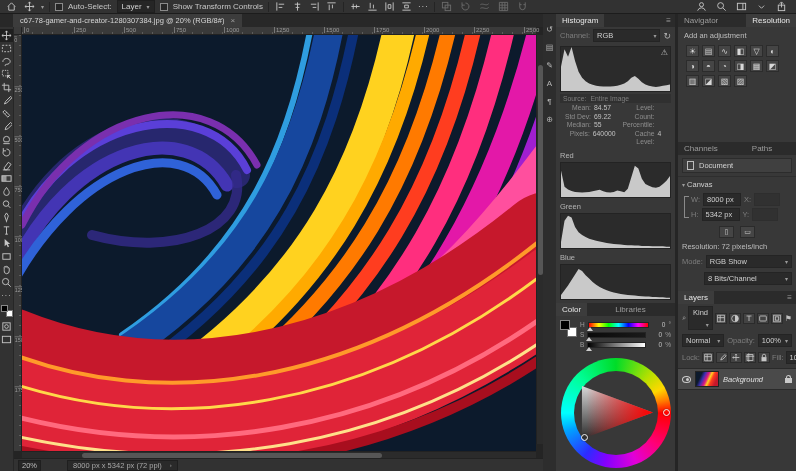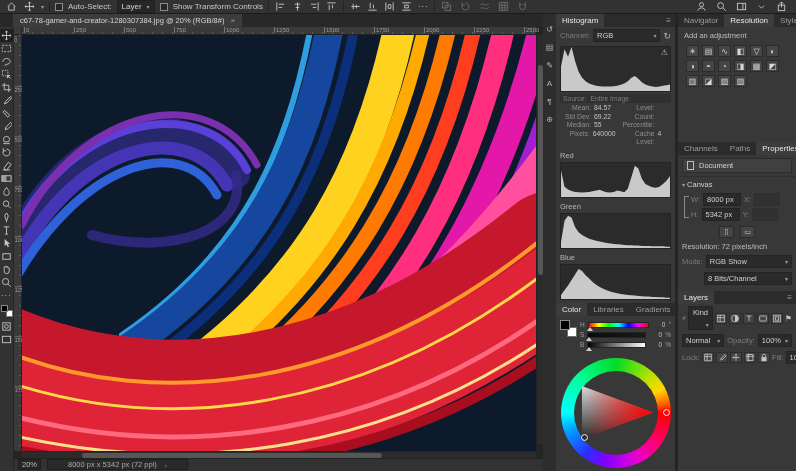--- a/index.html
+++ b/index.html
@@ -47,35 +47,35 @@
   .rlabel-v { position:absolute; font-size:6px; color:#9a9a9a; left:0; transform:scale(.9); }
   #canvas-image { position:absolute; left:8px; top:8px; width:514px; height:416px; overflow:hidden; background:#0c1a2c; }
   #canvas-image svg { display:block; width:100%; height:100%; }
   #vscroll { position:absolute; right:0; top:8px; width:7px; height:409px; background:#2b2b2b; border-left:1px solid #222; }
   #vscroll .thumb { position:absolute; left:1px; top:30px; width:5px; height:210px; background:#565656; border-radius:3px; }
   #hscroll { position:absolute; left:8px; bottom:0; width:514px; height:7px; background:#2b2b2b; border-top:1px solid #222; }
   #hscroll .thumb { position:absolute; top:1px; left:60px; height:5px; width:300px; background:#565656; border-radius:3px; }
 
   
   #status-bar { position:absolute; left:14px; top:458px; width:529px; height:13px; background:#323232;
-    display:flex; align-items:flex-start; gap:6px; font-size:7.5px; color:#bdbdbd; padding:0 4px; border-top:1px solid #222;}
+    display:flex; align-items:center; gap:6px; font-size:7.5px; color:#bdbdbd; padding:0 4px; border-top:1px solid #222;}
   #status-zoom { background:#262626; border:1px solid #1f1f1f; padding:0 3px; }
-  #status-doc { background:#2a2a2a; border:1px solid #1f1f1f; padding:0 20px; color:#a8a8a8; display:flex; gap:8px; align-items:center;}
+  #status-doc { background:#2a2a2a; border:1px solid #1f1f1f; padding:0 5px; color:#a8a8a8; display:flex; gap:8px; align-items:center;margin-left:20px;}
 
   
   #dock-strip { position:absolute; left:543px; top:14px; width:13px; height:457px; background:#2d2d2d;
     display:flex; flex-direction:column; align-items:center; gap:7px; padding-top:10px; color:#b5b5b5; font-size:8px; z-index:10;}
   .dock-ico { width:11px; height:11px; display:flex; align-items:center; justify-content:center; }
 
   .col { position:absolute; top:14px; bottom:0; background:#383838; }
   #colA { left:556px; width:119px; }
   #colB { left:678px; width:118px; }
   #col-gap { position:absolute; left:675px; top:14px; width:3px; bottom:0; background:#252525; }
 
-  .panel-tabs { display:flex; background:#2b2b2b; height:13px; font-size:8px; color:#9c9c9c; align-items:stretch; }
+  .panel-tabs { display:flex; background:#2b2b2b; height:13px; font-size:8px; color:#9c9c9c; align-items:stretch;gap:22px; }
   .ptab { padding:0 6px; display:flex; align-items:center; white-space:nowrap; }
   .ptab.active { background:#3c3c3c; color:#e6e6e6; }
   .panel-menu { margin-left:auto; color:#9a9a9a; padding:0 4px; display:flex; align-items:center; font-size:8px;}
 
   .prow { display:flex; align-items:center; gap:3px; padding:2px 4px; font-size:7.5px; color:#bdbdbd; }
   .fieldbox { background:#2a2a2a; border:1px solid #242424; color:#cfcfcf; font-size:7.5px;
     padding:1px 3px; display:flex; align-items:center; gap:4px; }
   .fieldbox.grow { flex:1; } .fieldbox .chev { margin-left:auto; }
   .dim { color:#7e7e7e; }
 
@@ -792,14 +792,20 @@
               <rect x="3" y="5.5" width="6" height="5" fill="#c6c6c6"></rect>
               <path d="M4 5.5V4a2 2 0 014 0v1.5" fill="none" stroke="#c6c6c6"></path>
             </svg>
           </span>
         </span>
       <span class="dim" style="margin-left:auto;">Fill:</span>
       <span class="fieldbox">
         <span>100%</span>
       </span>
     </div>
+    <div id="layer-row">
+      <span class="eye"></span>
+      <span id="layer-thumb"></span>
+      <span class="ital">Background</span>
+      <span class="lock-glyph" style="margin-left:auto;"></span>
+    </div>
   </div>
 </div>
 
 </body></html>

